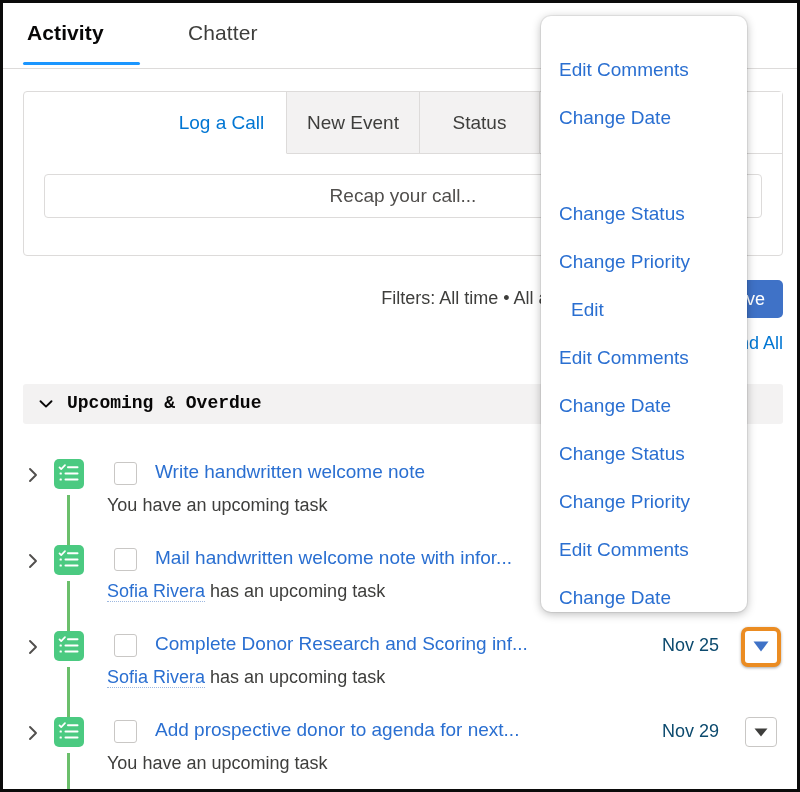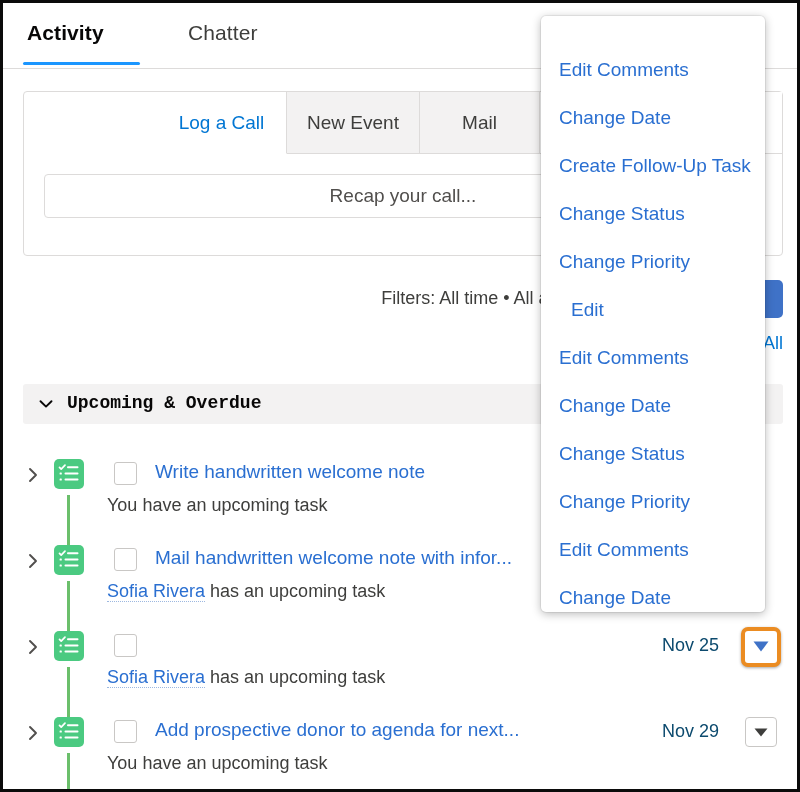--- a/index.html
+++ b/index.html
@@ -292,24 +292,24 @@
     left: 50%;
     top: 50%;
     transform: translate(-50%, -50%);
   }
 
   
   .dropdown {
     position: absolute;
     left: 538px;
     top: 13px;
-    width: 224px;
+    width: 206px;
     height: 596px;
     background: #ffffff;
-    border-radius: 5px;
+    border-radius: 10px;
     box-shadow: 0 2px 10px rgba(0,0,0,0.28), 0 0 0 1px rgba(0,0,0,0.06);
     overflow: hidden;
     z-index: 50;
   }
   .dd-item {
     position: absolute;
     left: 18px;
     font-size: 19px;
     color: #2a6fd1;
     cursor: pointer;
@@ -334,21 +334,21 @@
 
     <div class="publisher">
       <div class="subtabs">
         <div class="subtab" style="left:263px; width:133px;">
           <span>New Event</span>
         </div>
         <div class="subtab active" style="left:133px; width:130px;">
           <span>Log a Call</span>
         </div>
         <div class="subtab" style="left:396px; width:120px;">
-          <span>Mail</span>
+          <span>Status</span>
         </div>
         <div class="subtab" style="left:516px; width:242px; background:#fff; border-right:none; border-bottom:1px solid #dddbda;"></div>
       </div>
 
       <div class="recap-wrap">
         <input class="recap-input" type="text" placeholder="Recap your call..." style="">
       </div>
     </div>
 
     <div class="filters-row" style="left:20px;">
@@ -436,20 +436,21 @@
           <svg width="30" height="30" viewBox="0 0 30 30" aria-hidden="true">
             <path d="M5.5 8.3 L7.2 10.1 L11 6.2" fill="none" stroke="#fff" stroke-width="1.7" stroke-linecap="round" stroke-linejoin="round"></path>
             <rect x="13" y="7.3" width="11.5" height="1.9" rx="0.9" fill="#fff"></rect>
             <rect x="5.6" y="13.4" width="2.2" height="2.2" rx="0.6" fill="#fff"></rect>
             <rect x="10.5" y="13.6" width="14" height="1.9" rx="0.9" fill="#fff"></rect>
             <rect x="5.6" y="19.4" width="2.2" height="2.2" rx="0.6" fill="#fff"></rect>
             <rect x="10.5" y="19.6" width="14" height="1.9" rx="0.9" fill="#fff"></rect>
           </svg>
         </span>
         <span class="tl-check"></span>
+        <span class="tl-subject">Complete Donor Research and Scoring inf...</span>
         <span class="tl-desc">
           <span class="tl-person">Sofia Rivera</span><span> has an upcoming task</span>
         </span>
         <span class="tl-date">Nov 25</span>
         <span class="tl-menu-btn focused">
           <span class="caret">
             <svg width="16" height="11" viewBox="0 0 16 11" aria-hidden="true">
                 <path d="M0.5 0.5 L15.5 0.5 L8 10.5 Z" fill="#3f72c7"></path>
               </svg>
           </span>
@@ -486,21 +487,20 @@
               </svg>
           </span>
         </span>
       </div>
 
     </div>
 
     <div class="dropdown">
       <div class="dd-item" style="top:43px;">Edit Comments</div>
       <div class="dd-item" style="top:91px;">Change Date</div>
-      <div class="dd-item" style="top:139px;">Create Follow-Up Task</div>
       <div class="dd-item" style="top:187px;">Change Status</div>
       <div class="dd-item" style="top:235px;">Change Priority</div>
       <div class="dd-item" style="top:283px;margin-left:12px;">Edit</div>
       <div class="dd-item" style="top:331px;">Edit Comments</div>
       <div class="dd-item" style="top:379px;">Change Date</div>
       <div class="dd-item" style="top:427px;">Change Status</div>
       <div class="dd-item" style="top:475px;">Change Priority</div>
       <div class="dd-item" style="top:523px;">Edit Comments</div>
       <div class="dd-item" style="top:571px;">Change Date</div>
     </div>

